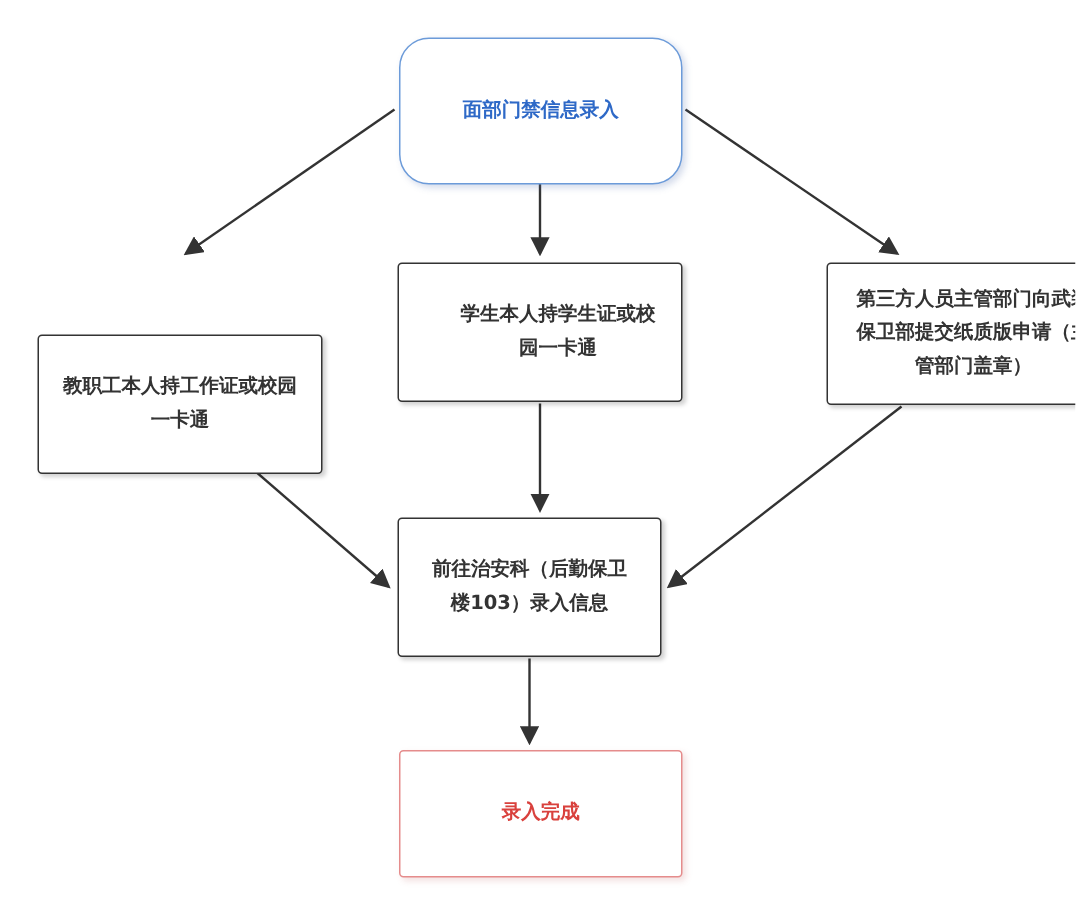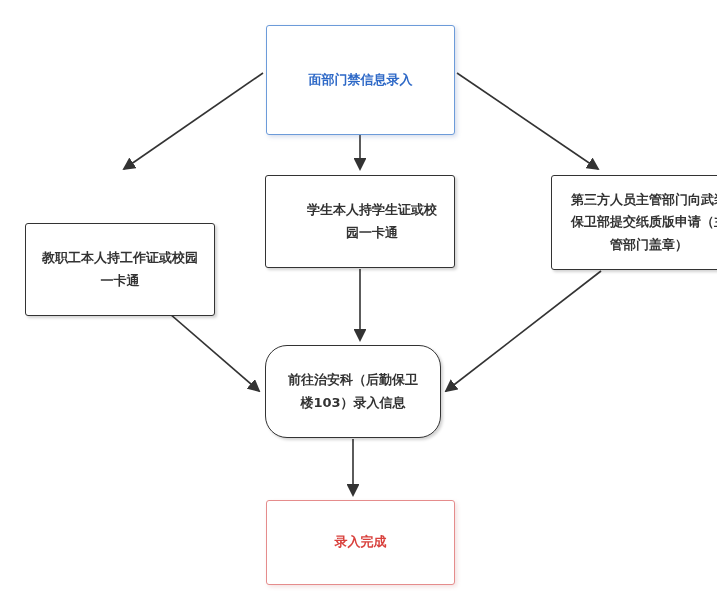--- a/index.html
+++ b/index.html
@@ -45,25 +45,25 @@
     color: var(--start-text, #2e69c7);
     box-shadow: 2px 2px 4px rgba(90,120,180,0.25);
   }
   .node.done {
     border-color: var(--done-border, #e58c8c);
     color: var(--done-text, #d9413d);
     box-shadow: 2px 2px 4px rgba(200,120,120,0.22);
     align-items: center;
   }
   
-  .n-start   { left: 266px; top: 25px;  width: 189px; height: 110px; }
+  .n-start   { left: 266px; top: 25px;  width: 189px; height: 98px; border-radius: 20px; }
   .n-staff   { left: 25px;  top: 175px; width: 190px; height: 93px; margin-top: 48px; }
   .n-student { left: 265px; top: 175px; width: 190px; height: 93px; padding-left: 40px; }
   .n-third   { left: 505px; top: 175px; width: 196px; height: 95px; padding: 8px 18px; margin-left: 46px; }
-  .n-office  { left: 265px; top: 345px; width: 176px; height: 93px; border-radius: 22px; }
+  .n-office  { left: 265px; top: 345px; width: 176px; height: 93px; }
   .n-done    { left: 266px; top: 500px; width: 189px; height: 85px; }
 </style>
 </head>
 <body>
 
 <div class="canvas">
 
   <svg class="arrows" width="717" height="613" viewBox="0 0 717 613" xmlns="http://www.w3.org/2000/svg">
     <defs>
       <marker id="arrowhead" viewBox="0 0 10 10" refX="8.5" refY="5" markerWidth="8" markerHeight="8" orient="auto-start-reverse">

